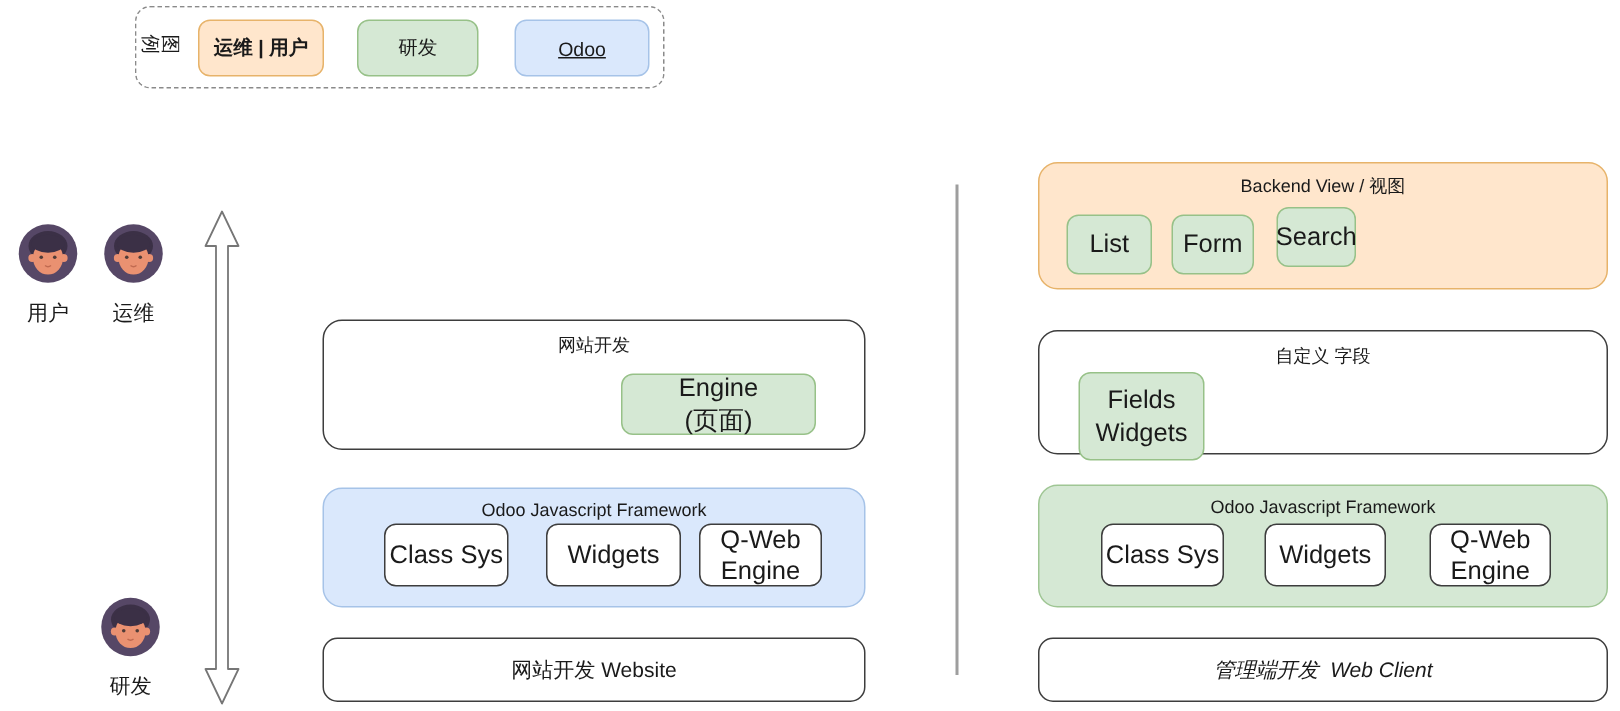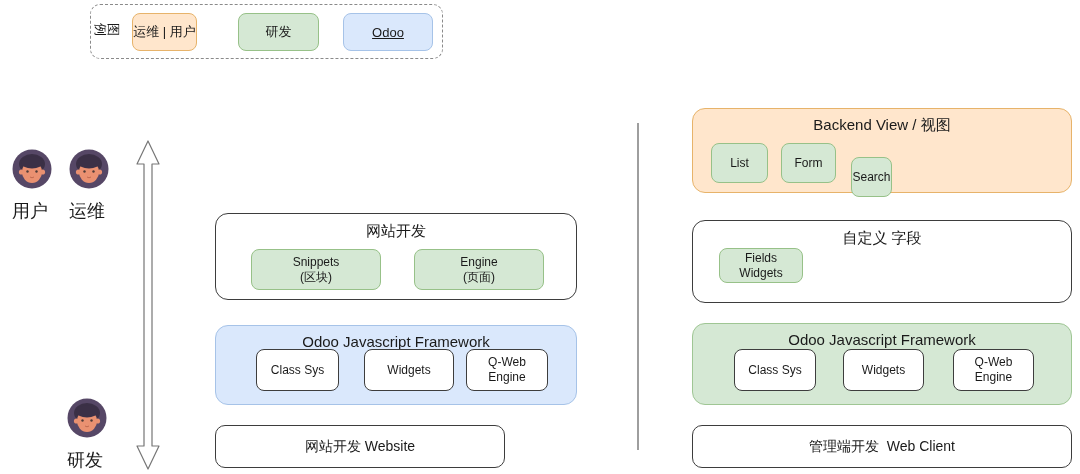--- a/index.html
+++ b/index.html
@@ -9,46 +9,46 @@
   }
   .abs{position:absolute;box-sizing:border-box;}
   
   .legend-box{border:1.5px dashed #8a8a8a;border-radius:10px;}
   .legend-title{font-size:13px;letter-spacing:2px;transform:rotate(90deg);transform-origin:center;line-height:1;}
   .lg-chip{border-radius:8px;display:flex;align-items:center;justify-content:center;font-size:13px;white-space:pre;}
   .lg-orange{background:#ffe6cc;border:1px solid #e7b36a;}
   .lg-green{background:#d5e8d4;border:1px solid #97c188;}
   .lg-blue{background:#dae8fc;border:1px solid #a6c3e8;}
   
-  .actor-label{font-size:18px;}
+  .actor-label{font-size:14px;text-align:center;}
   
   .box{border-radius:13px;}
   .box-orange{background:#ffe6cc;border:1px solid #e7b36a;}
   .box-blue{background:#dae8fc;border:1px solid #a6c3e8;}
   .box-green{background:#d5e8d4;border:1px solid #9fc694;}
   .box-white{background:#ffffff;border:1px solid #3d3d3d;border-radius:10px;}
-  .box-title-top{position:absolute;left:0;right:0;top:8px;text-align:center;font-size:15px;white-space:pre;}
+  .box-title-top{position:absolute;left:0;right:0;top:8px;text-align:center;font-size:12px;white-space:pre;}
   .box-title-center{display:flex;align-items:center;justify-content:center;height:100%;font-size:14px;white-space:pre;}
   
   .chip{border-radius:8px;display:flex;flex-direction:column;align-items:center;justify-content:center;
-        font-size:12px;line-height:1.25;text-align:left;}
+        font-size:17px;line-height:1.25;text-align:left;}
   .chip-green{background:#d5e8d4;border:1px solid #97c188;}
   .chip-white{background:#ffffff;border:1px solid #3d3d3d;}
   .divider{background:#9e9e9e;}
 </style>
 </head>
 <body>
 
 <div id="canvas">
 
   <div class="abs legend-box" style="left:90px;top:4px;width:353px;height:55px;">
     <div class="abs" style="left:6px;top:10px;width:20px;height:36px;display:flex;align-items:center;justify-content:center;">
       <span class="legend-title">图例</span>
     </div>
-    <div class="abs lg-chip lg-orange" style="left:41px;top:8px;width:65px;height:38px;">
+    <div class="abs lg-chip lg-orange" style="left:41px;top:8px;width:84px;height:38px;font-weight:bold;">
       <span>运维 | 用户</span>
     </div>
     <div class="abs lg-chip lg-green" style="left:147px;top:8px;width:81px;height:38px;">
       <span>研发</span>
     </div>
     <div class="abs lg-chip lg-blue" style="left:252px;top:8px;width:90px;height:38px;text-decoration:underline;">
       <span>Odoo</span>
     </div>
   </div>
 
@@ -99,24 +99,20 @@
 
   <svg class="abs" style="left:133px;top:140px;" width="30" height="330" viewBox="0 0 30 330">
     <path d="M15 1 L26 24 L19 24 L19 306 L26 306 L15 329 L4 306 L11 306 L11 24 L4 24 Z" fill="#ffffff" stroke="#767676" stroke-width="1.2" stroke-linejoin="round"></path>
   </svg>
 
   <div class="abs divider" style="left:637px;top:123px;width:1.5px;height:327px;"></div>
 
 
   <div class="abs box box-white" style="left:215px;top:213px;width:362px;height:87px;border-radius:13px;">
     <div class="box-title-top">网站开发</div>
-    <div class="abs chip chip-green" style="left:35px;top:35px;width:130px;height:41px;">
-      <span>Snippets</span>
-      <span>(区块)</span>
-    </div>
     <div class="abs chip chip-green" style="left:198px;top:35px;width:130px;height:41px;">
       <span>Engine</span>
       <span>(页面)</span>
     </div>
   </div>
 
   <div class="abs box box-blue" style="left:215px;top:325px;width:362px;height:80px;">
     <div class="box-title-top" style="top:7px;">Odoo Javascript Framework</div>
     <div class="abs chip chip-white" style="left:40px;top:23px;width:83px;height:42px;">
       <span>Class Sys</span>
@@ -125,40 +121,40 @@
     <div class="abs chip chip-white" style="left:148px;top:23px;width:90px;height:42px;">
       <span>Widgets</span>
       <span></span>
     </div>
     <div class="abs chip chip-white" style="left:250px;top:23px;width:82px;height:42px;">
       <span>Q-Web</span>
       <span>Engine</span>
     </div>
   </div>
 
-  <div class="abs box box-white" style="left:215px;top:425px;width:290px;height:43px;">
+  <div class="abs box box-white" style="left:215px;top:425px;width:362px;height:43px;">
     <div class="box-title-center">网站开发 Website</div>
   </div>
 
   <div class="abs box box-orange" style="left:692px;top:108px;width:380px;height:85px;">
     <div class="box-title-top" style="top:7px;">Backend View / 视图</div>
     <div class="abs chip chip-green" style="left:18px;top:34px;width:57px;height:40px;">
       <span>List</span>
     </div>
     <div class="abs chip chip-green" style="left:88px;top:34px;width:55px;height:40px;">
       <span>Form</span>
     </div>
-    <div class="abs chip chip-green" style="left:158px;top:48px;width:41px;height:40px;">
+    <div class="abs chip chip-green" style="left:158px;top:29px;width:53px;height:40px;">
       <span>Search</span>
     </div>
   </div>
 
   <div class="abs box box-white" style="left:692px;top:220px;width:380px;height:83px;border-radius:13px;">
     <div class="box-title-top">自定义 字段</div>
-    <div class="abs chip chip-green" style="left:26px;top:27px;width:84px;height:35px;">
+    <div class="abs chip chip-green" style="left:26px;top:27px;width:84px;height:59px;">
       <span>Fields</span>
       <span>Widgets</span>
     </div>
   </div>
 
   <div class="abs box box-green" style="left:692px;top:323px;width:380px;height:82px;">
     <div class="box-title-top" style="top:7px;">Odoo Javascript Framework</div>
     <div class="abs chip chip-white" style="left:41px;top:25px;width:82px;height:42px;">
       <span>Class Sys</span>
       <span></span>
@@ -166,17 +162,17 @@
     <div class="abs chip chip-white" style="left:150px;top:25px;width:81px;height:42px;">
       <span>Widgets</span>
       <span></span>
     </div>
     <div class="abs chip chip-white" style="left:260px;top:25px;width:81px;height:42px;">
       <span>Q-Web</span>
       <span>Engine</span>
     </div>
   </div>
 
-  <div class="abs box box-white" style="left:692px;top:425px;width:380px;height:43px;">
+  <div class="abs box box-white" style="left:692px;top:425px;width:380px;height:43px;font-style:italic;">
     <div class="box-title-center">管理端开发  Web Client</div>
   </div>
 
 </div>
 
 </body></html>

